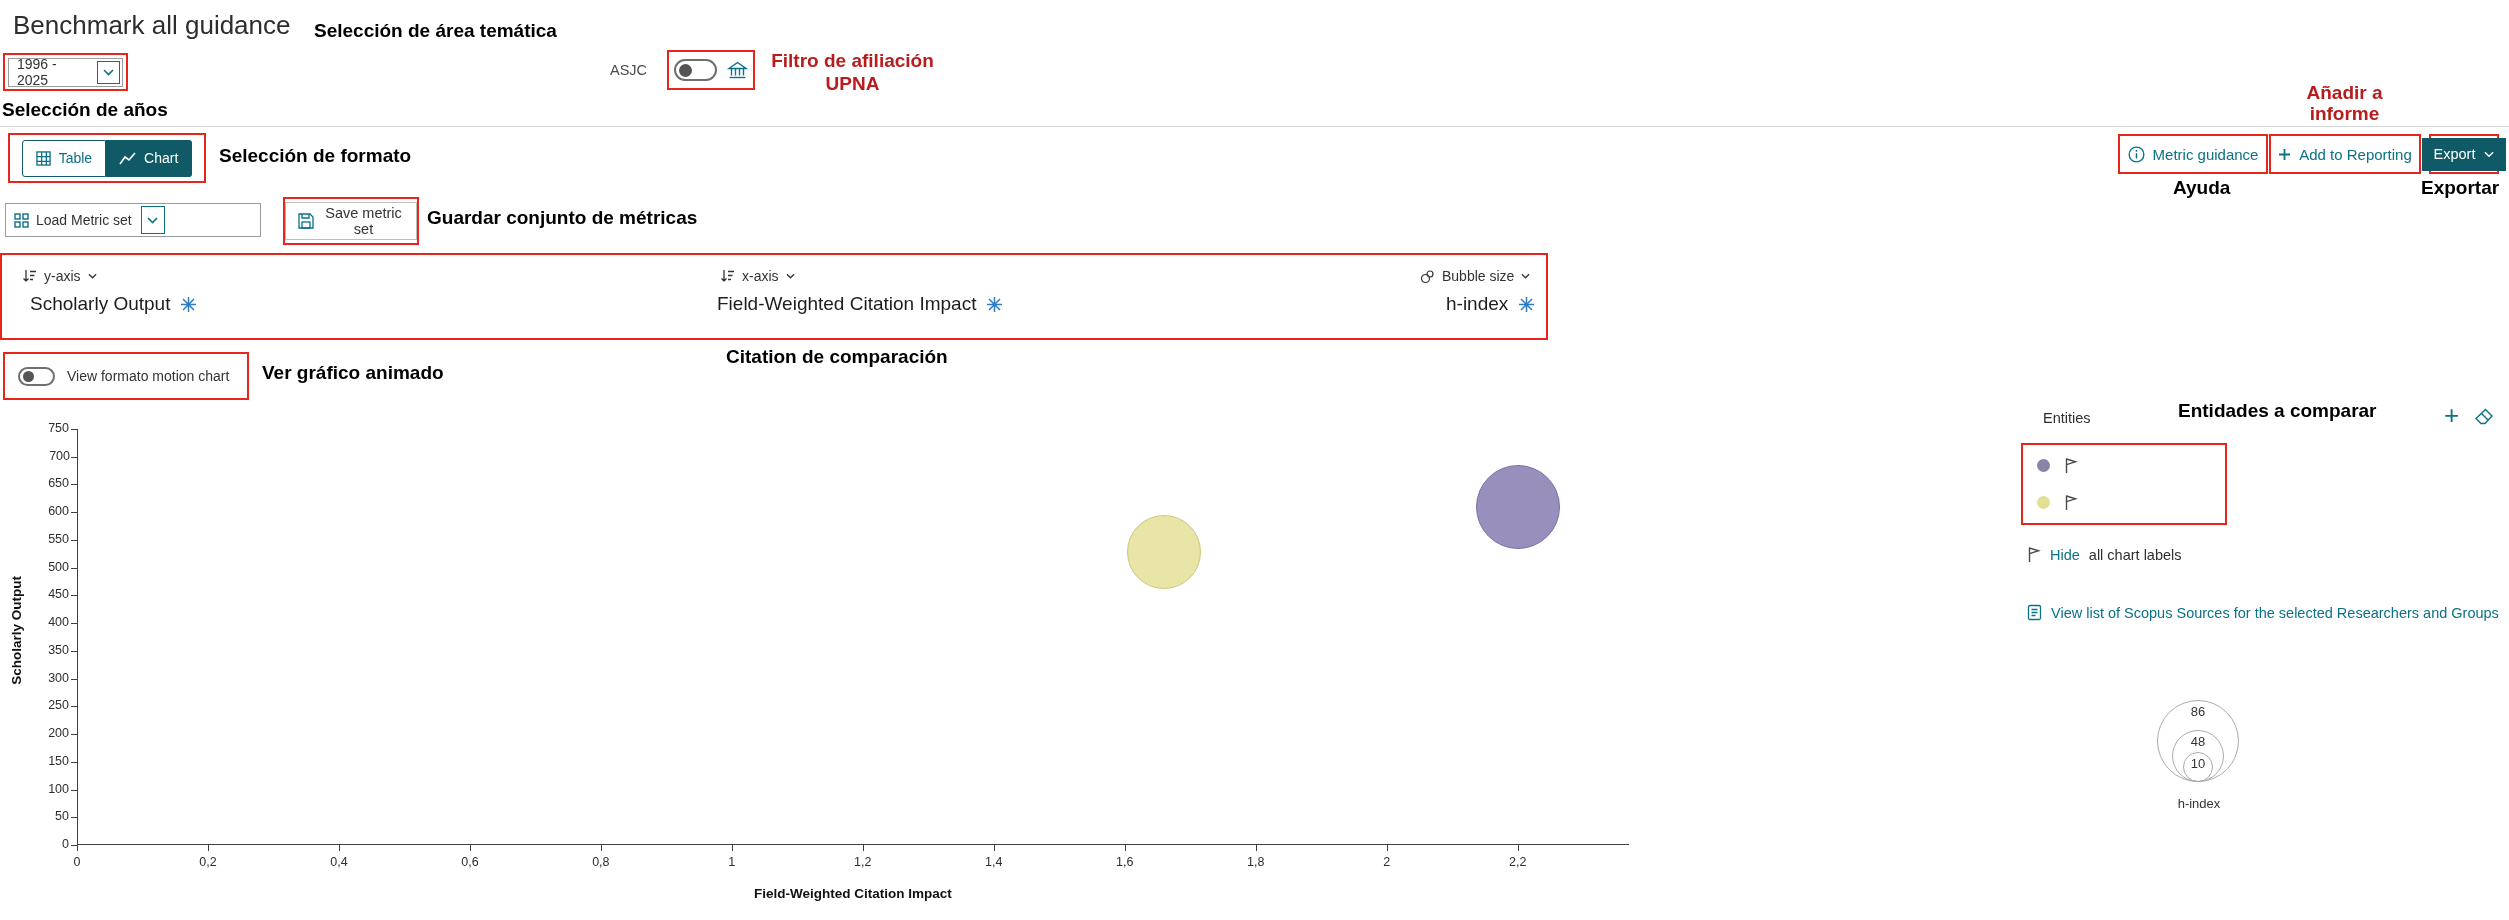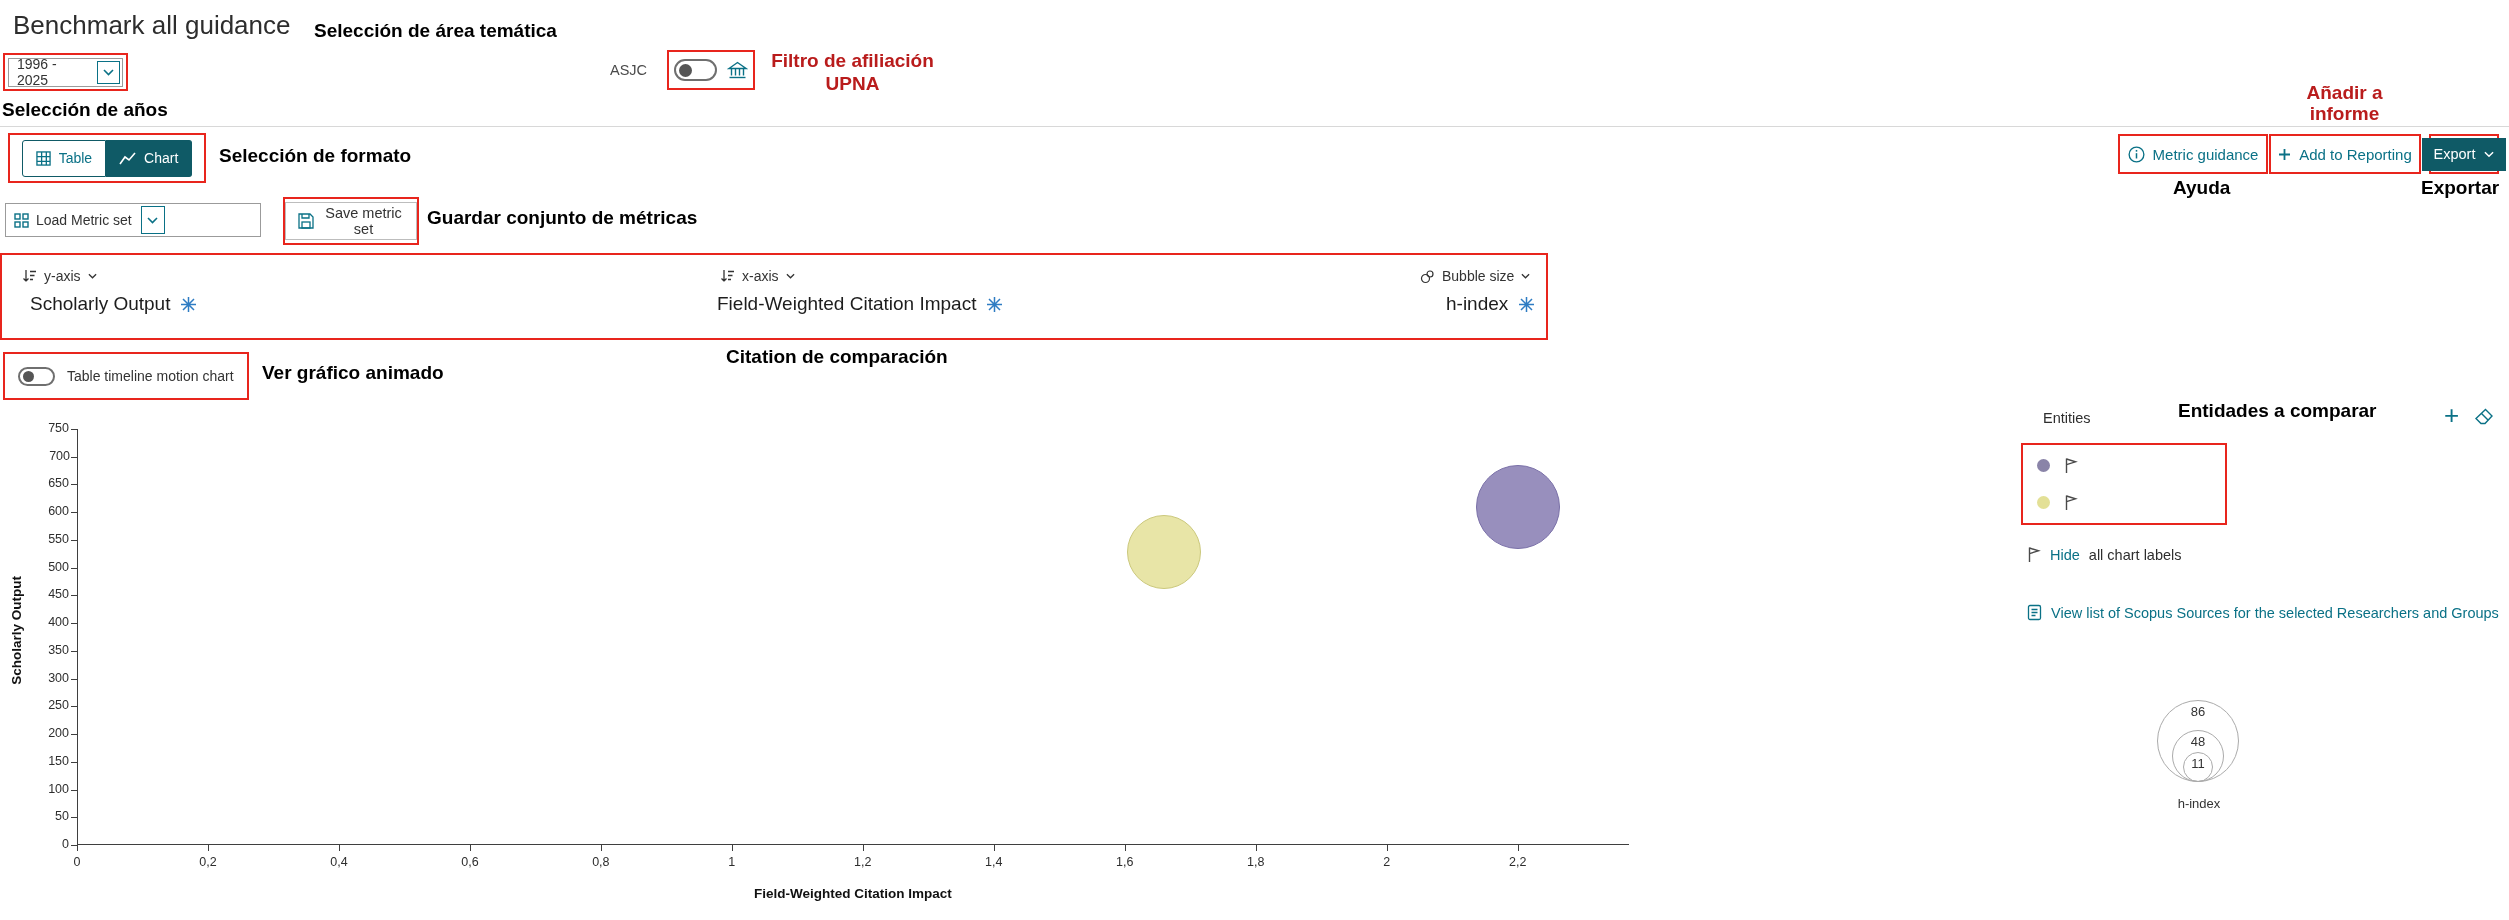--- a/index.html
+++ b/index.html
@@ -273,21 +273,21 @@
     </div>
   </div>
 
   <div class="es" style="left:726px;top:346px;">Citation de comparación</div>
 
   <div class="red-box" style="left:3px;top:352px;width:246px;height:48px;display:flex;align-items:center;">
     <div class="toggle-row">
       <span class="pill" style="width:37px;height:19px;">
           <span class="knob" style="width:11px;height:11px;"></span>
         </span>
-      <span>Table timeline motion chart</span>
+      <span>View formato motion chart</span>
     </div>
   </div>
 
   <div class="es" style="left:262px;top:362px;">Ver gráfico animado</div>
 
   <div id="chart" style="position:absolute;left:0;top:400px;width:1700px;height:520px;">
     <div class="plot" style="left:77px;top:29px;width:1552px;height:416px;"></div>
     <div class="y-title">Scholarly Output</div>
     <div class="x-title">Field-Weighted Citation Impact</div>
   <div class="tick" style="left: 71px; top: 29px; width: 6px; height: 1px;"></div>
@@ -404,16 +404,16 @@
     <a class="teal-link">View list of Scopus Sources for the selected Researchers and Groups</a>
   </div>
 
   <div id="size-legend" style="position:absolute;left:2157px;top:698px;width:120px;height:120px;">
     <div class="legend-metric" style="left:0px;top:98px;width:84px;text-align:center;">h-index</div>
   <div class="legend-circle" style="left: 0px; top: 2px; width: 82px; height: 82px;"></div>
       <div class="legend-num" style="left: 29px; top: 6px;">86</div>
       <div class="legend-circle" style="left: 15px; top: 32px; width: 52px; height: 52px;"></div>
       <div class="legend-num" style="left: 29px; top: 36px;">48</div>
       <div class="legend-circle" style="left: 26px; top: 54px; width: 30px; height: 30px;"></div>
-      <div class="legend-num" style="left: 29px; top: 58px;">11</div>
+      <div class="legend-num" style="left: 29px; top: 58px;">10</div>
     </div>
 
 </div>
 
 </body></html>

